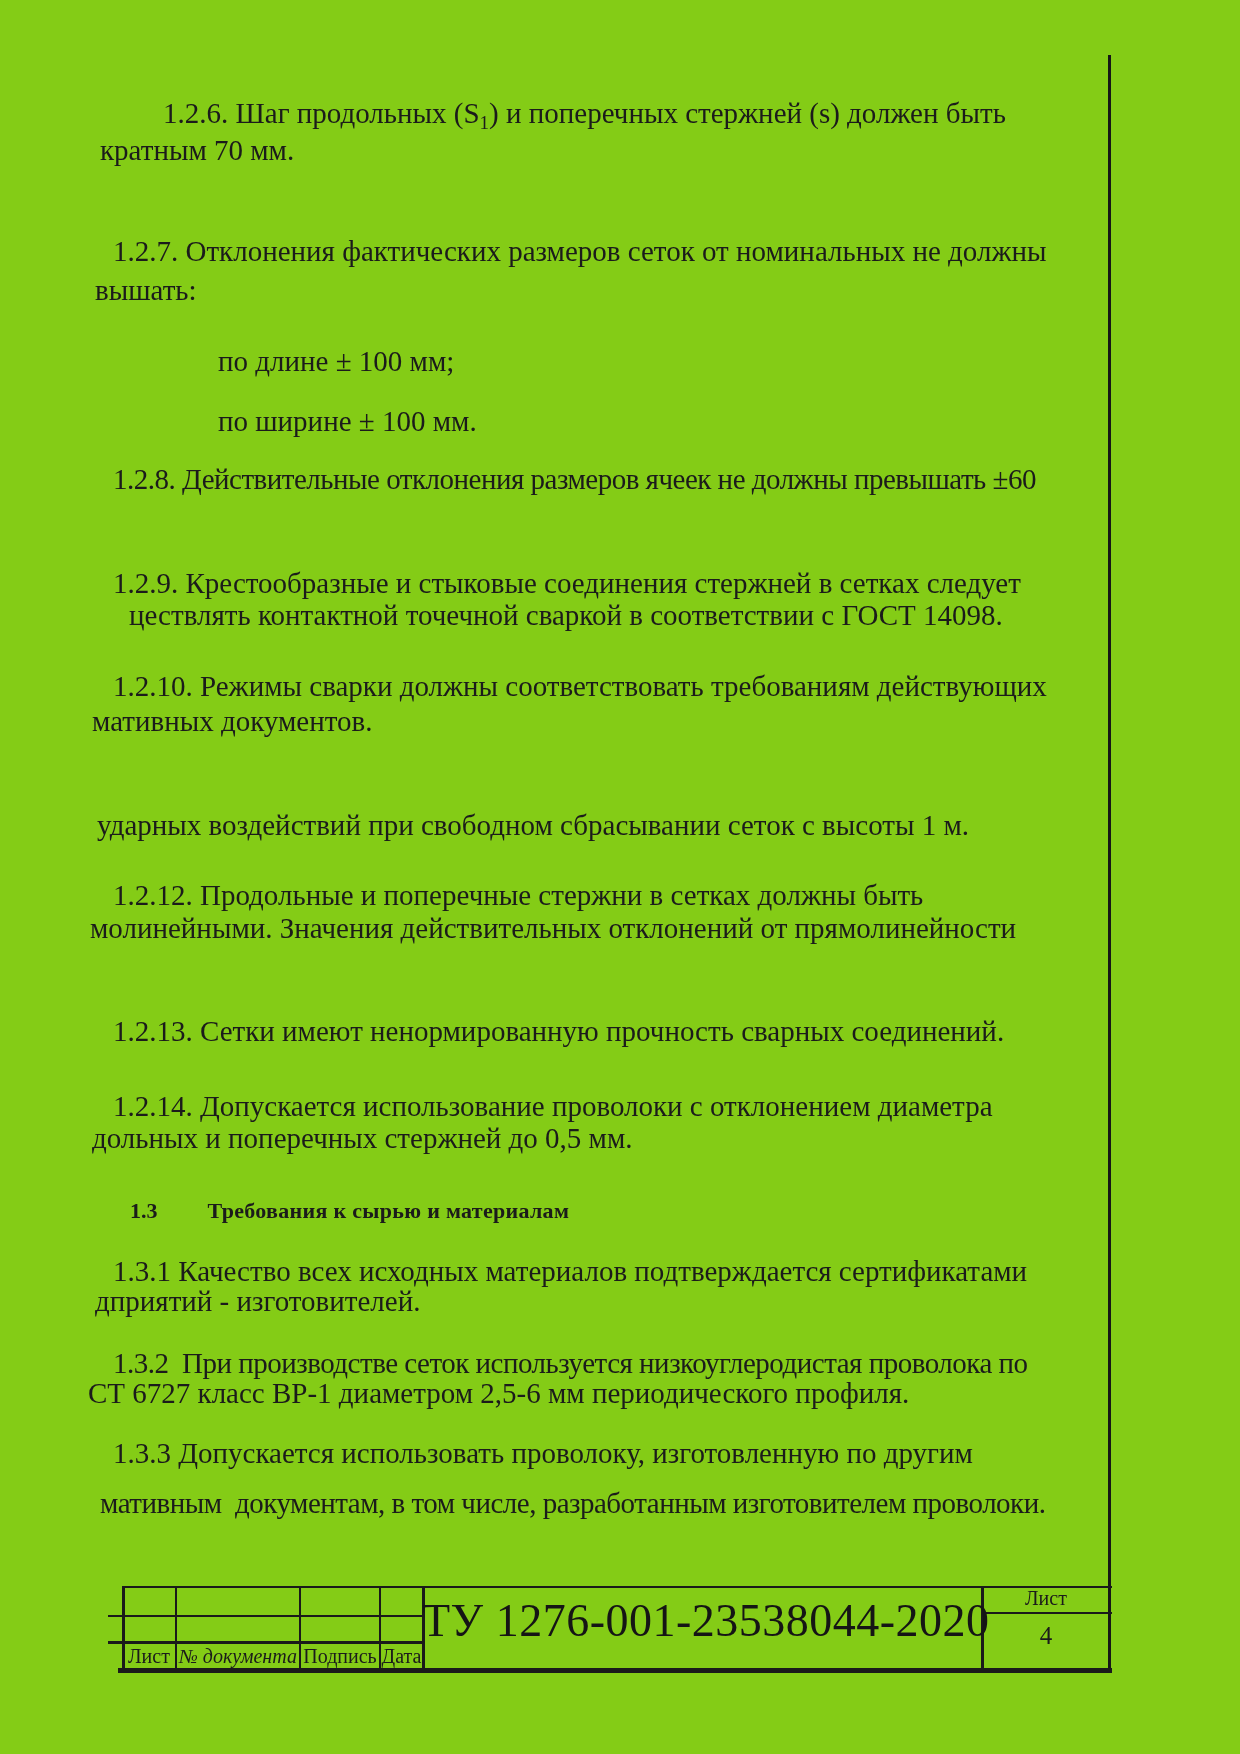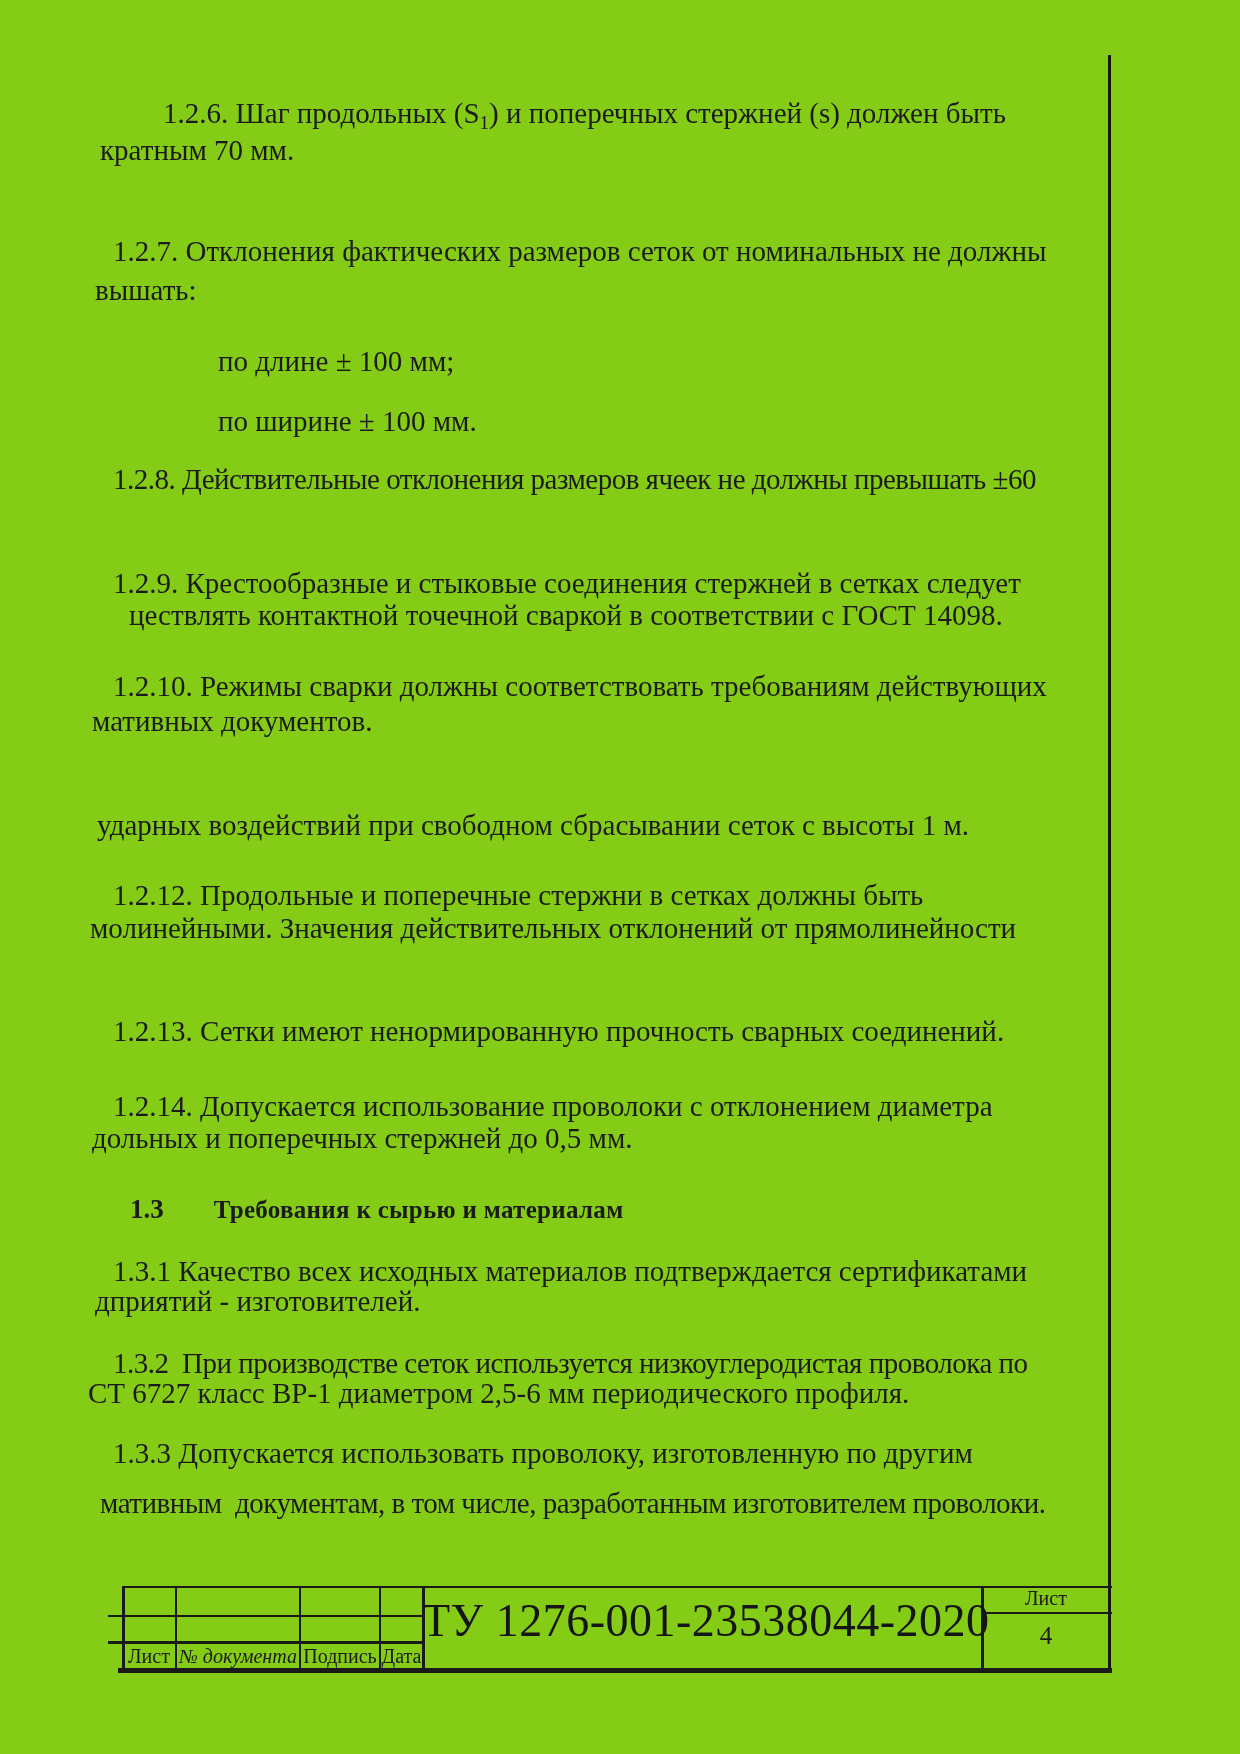--- a/index.html
+++ b/index.html
@@ -14,22 +14,22 @@
   .ln{
     position:absolute;
     font-size:29px;
     line-height:34px;
     white-space:pre;
     color:#1b1b1b;
   }
   .tight{letter-spacing:-0.5px;}
   .ln sub{font-size:19px;line-height:0;vertical-align:-6px;}
   .frame{position:absolute;background:#161616;}
-  .heading-num{font-weight:bold;font-size:27px;}
-  .heading-title{font-weight:bold;font-size:25px;margin-left:50px;letter-spacing:0.3px;}
+  .heading-num{font-weight:bold;font-size:22px;}
+  .heading-title{font-weight:bold;font-size:22px;margin-left:50px;letter-spacing:0.3px;}
   
   .tb-line{position:absolute;background:#1a1a1a;}
   .tb-label{
     position:absolute;
     font-size:20px;
     text-align:center;
     white-space:nowrap;
     color:#1b1b1b;
   }
   .tb-docnum{

